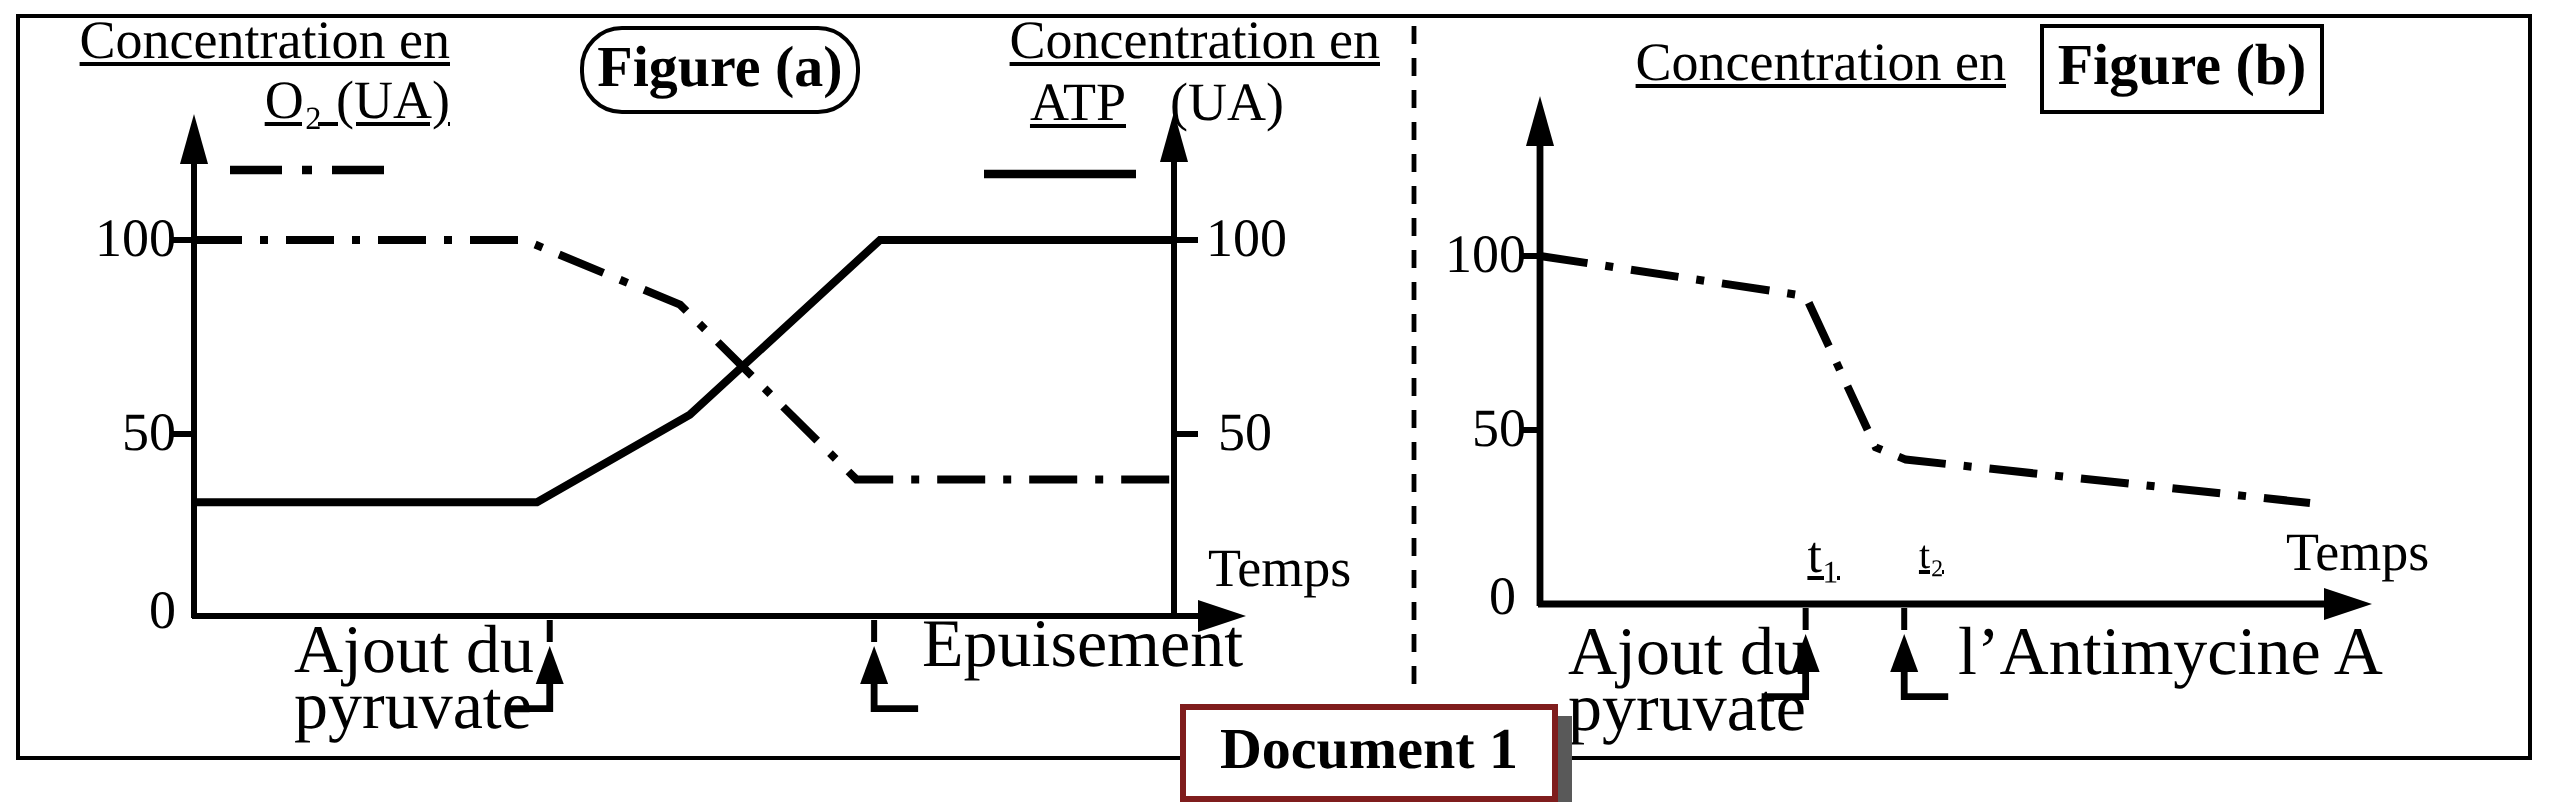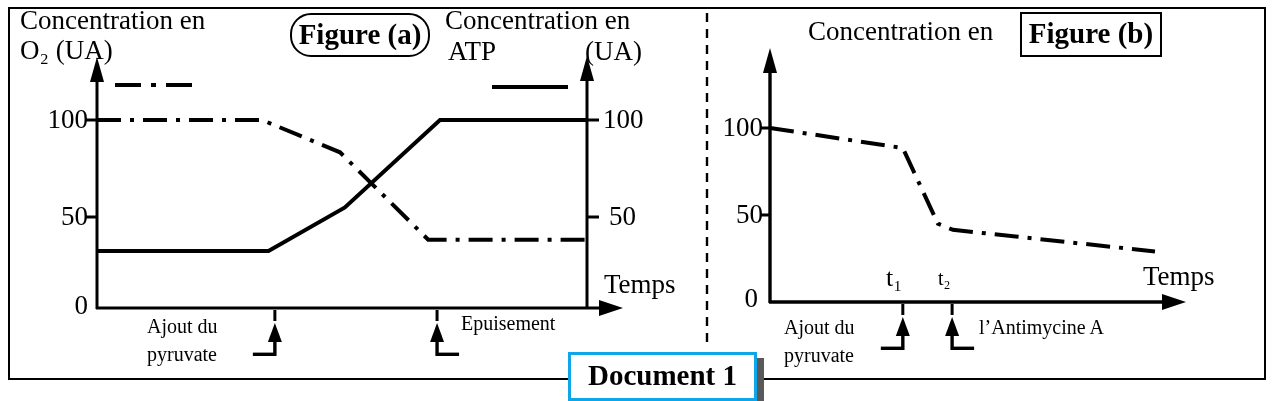--- a/index.html
+++ b/index.html
@@ -1,29 +1,29 @@
 <!DOCTYPE html>
 <html><head>
 <meta charset="utf-8">
 <style>
   html,body{margin:0;padding:0;background:#fff;}
   #stage{position:relative;width:1275px;height:401px;background:#fff;overflow:hidden;
          font-family:"Liberation Serif","DejaVu Serif",serif;color:#000;}
   .frame{position:absolute;left:8px;top:7px;width:1254px;height:369px;border:2.5px solid #000;z-index:1;}
   #art{position:absolute;left:0;top:0;z-index:2;}
   .txt{position:absolute;z-index:3;font-size:27px;line-height:30px;white-space:nowrap;}
-  .ctr{text-align:left;}
+  .ctr{text-align:right;text-decoration:underline;}
   .rgt{text-align:right;}
-  .ann{font-size:20px;line-height:28px;}
+  .ann{font-size:34px;line-height:28px;}
   .titlebox{position:absolute;z-index:4;border:2.5px solid #000;background:#fff;
             font-weight:bold;font-size:29px;text-align:center;}
   #figure-a-box{left:290px;top:13px;width:136px;height:40px;line-height:38px;border-radius:21px;}
   #figure-b-box{left:1020px;top:12px;width:138px;height:41px;line-height:39px;}
-  #document-box{position:absolute;left:568px;top:352px;width:183px;height:43px;z-index:5;
-                border:3px solid #0ea5e9;background:#fff;box-shadow:7px 6px 0 #595959;
+  #document-box{position:absolute;left:590px;top:352px;width:183px;height:43px;z-index:5;
+                border:3px solid #7f1d1d;background:#fff;box-shadow:7px 6px 0 #595959;
                 font-weight:bold;font-size:29px;line-height:41px;text-align:center;}
 </style>
 </head>
 <body>
 
 <div id="stage">
 
   <div class="frame"></div>
 
   <svg id="art" width="1275" height="401" viewBox="0 0 1275 401">

